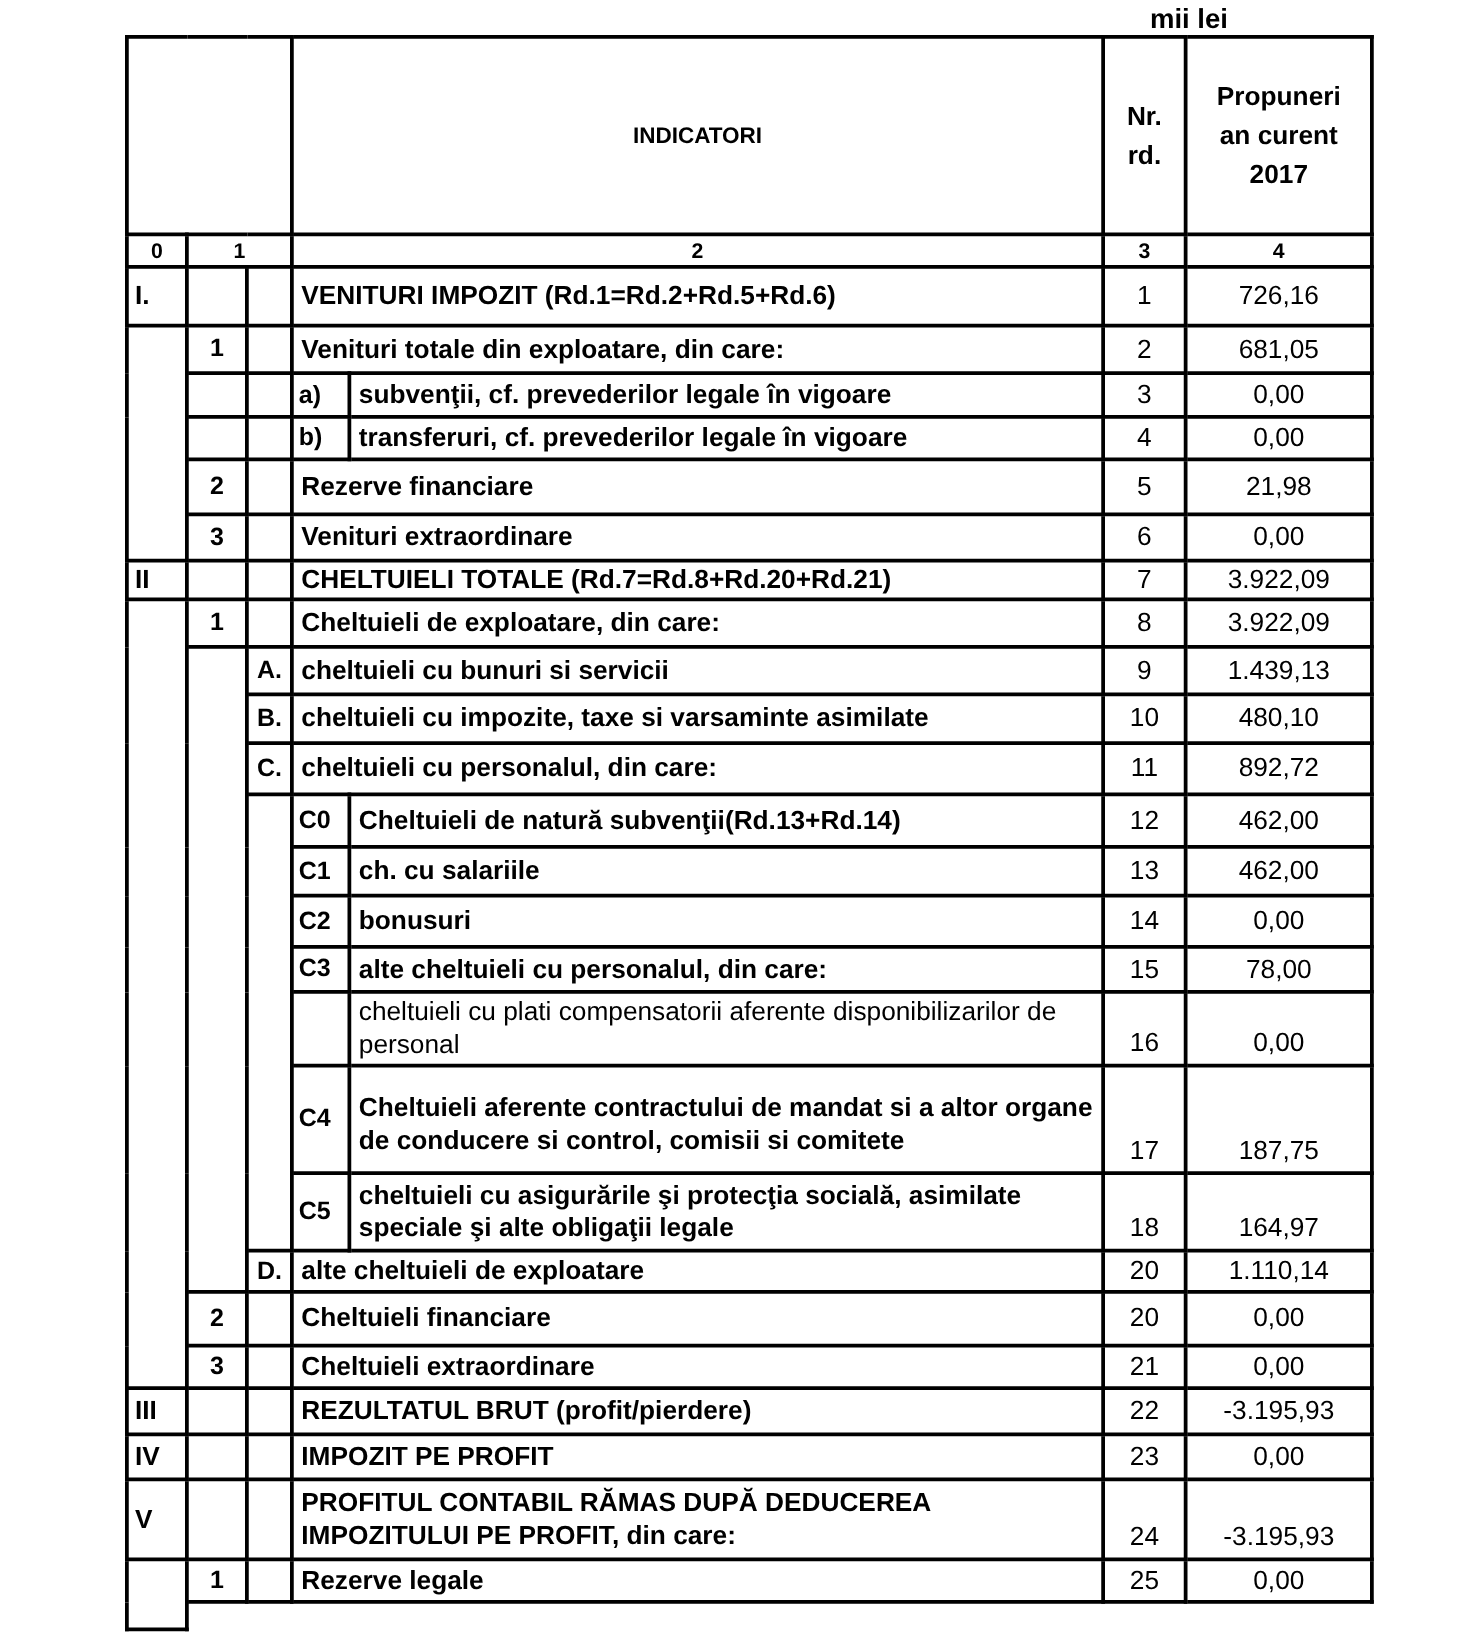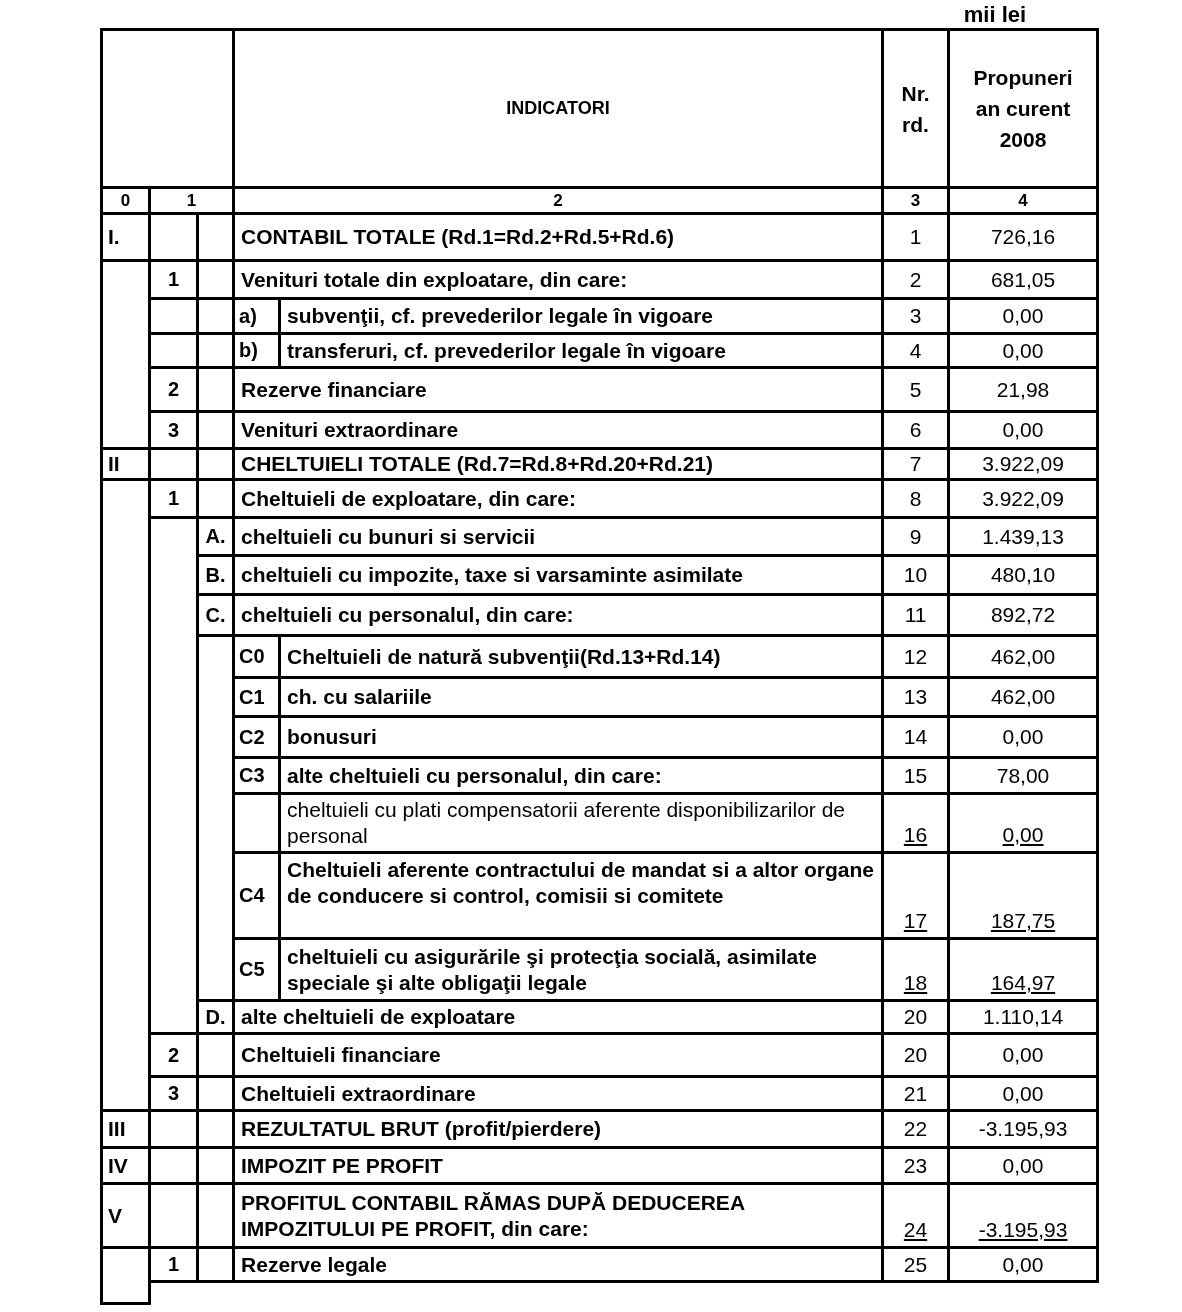--- a/index.html
+++ b/index.html
@@ -3,43 +3,43 @@
 <meta charset="utf-8">
 <style>
   html,body { margin:0; padding:0; background:#ffffff; }
   #page {
     position:relative; width:1182px; height:1312px;
     background:#ffffff; overflow:hidden;
     font-family:"Liberation Sans", sans-serif; color:#000;
   }
   #unit-label {
     position:absolute; left:920px; top:2px; width:150px;
-    text-align:center; font-size:22px; font-weight:bold;
+    text-align:left; font-size:22px; font-weight:bold;
   }
   table.doc {
     position:absolute; left:100px; top:28px;
     width:996px; border-collapse:collapse; table-layout:fixed;
     background:#fff;
   }
   table.doc td { border:3px solid #000; overflow:hidden; }
   
   td.hdr { text-align:center; vertical-align:middle; font-weight:bold; font-size:18px; line-height:31px; }
   td.pre { white-space:pre-line; font-size:21px; }
   td.cn  { text-align:center; vertical-align:middle; font-weight:bold; font-size:17px; padding:1px 0; }
   
   td.roman  { font-weight:bold; font-size:21px; vertical-align:middle; padding-left:5px; }
   td.num    { font-weight:bold; font-size:20px; text-align:center; vertical-align:middle; }
   td.letter { font-weight:bold; font-size:20px; text-align:center; vertical-align:middle; }
   td.code   { font-weight:bold; font-size:20px; text-align:left; vertical-align:middle; padding-left:4px; }
   td.ind    { font-weight:bold; font-size:21px; line-height:26px; text-align:left;
               vertical-align:middle; padding:1px 4px 1px 6px; }
   td.ind.plain { font-weight:normal; }
-  td.ind.vt { vertical-align:top; padding-top:3px; }
+  td.ind.vt { vertical-align:top; padding-top:20px; }
   td.nr, td.val { font-weight:normal; font-size:21px; text-align:center; vertical-align:middle; padding:1px 2px; }
-  td.vb { vertical-align:bottom; padding-bottom:4px;text-decoration:underline; }
+  td.vb { vertical-align:bottom; padding-bottom:4px; }
   
   tr.cutrow td.cut { border:none; }
 </style>
 </head>
 <body>
 
 <div id="page">
   <div id="unit-label">mii lei</div>
 
   <table class="doc">
@@ -54,36 +54,36 @@
     </colgroup>
 
     <tbody>
         <tr style="height:158px">
       <td colspan="3" class="hdr"></td>
       <td colspan="2" class="hdr">INDICATORI</td>
       <td class="hdr pre">Nr.
 rd.</td>
       <td class="hdr pre">Propuneri
 an curent
-2008</td>
+2017</td>
     </tr>
 
     <tr style="height:26px">
       <td class="cn">0</td>
       <td colspan="2" class="cn">1</td>
       <td colspan="2" class="cn">2</td>
       <td class="cn">3</td>
       <td class="cn">4</td>
     </tr>
 
     <tr style="height:47px">
       <td class="roman">I.</td>
       <td class="num"></td>
       <td class="letter"></td>
-      <td colspan="2" class="ind">CONTABIL TOTALE  (Rd.1=Rd.2+Rd.5+Rd.6)</td>
+      <td colspan="2" class="ind">VENITURI IMPOZIT  (Rd.1=Rd.2+Rd.5+Rd.6)</td>
       <td class="nr">1</td>
       <td class="val">726,16</td>
     </tr>
 
     <tr style="height:38px">
       <td class="roman" rowspan="5"></td>
       <td class="num">1</td>
       <td class="letter"></td>
       <td colspan="2" class="ind">Venituri totale din exploatare, din care:</td>
       <td class="nr">2</td>

